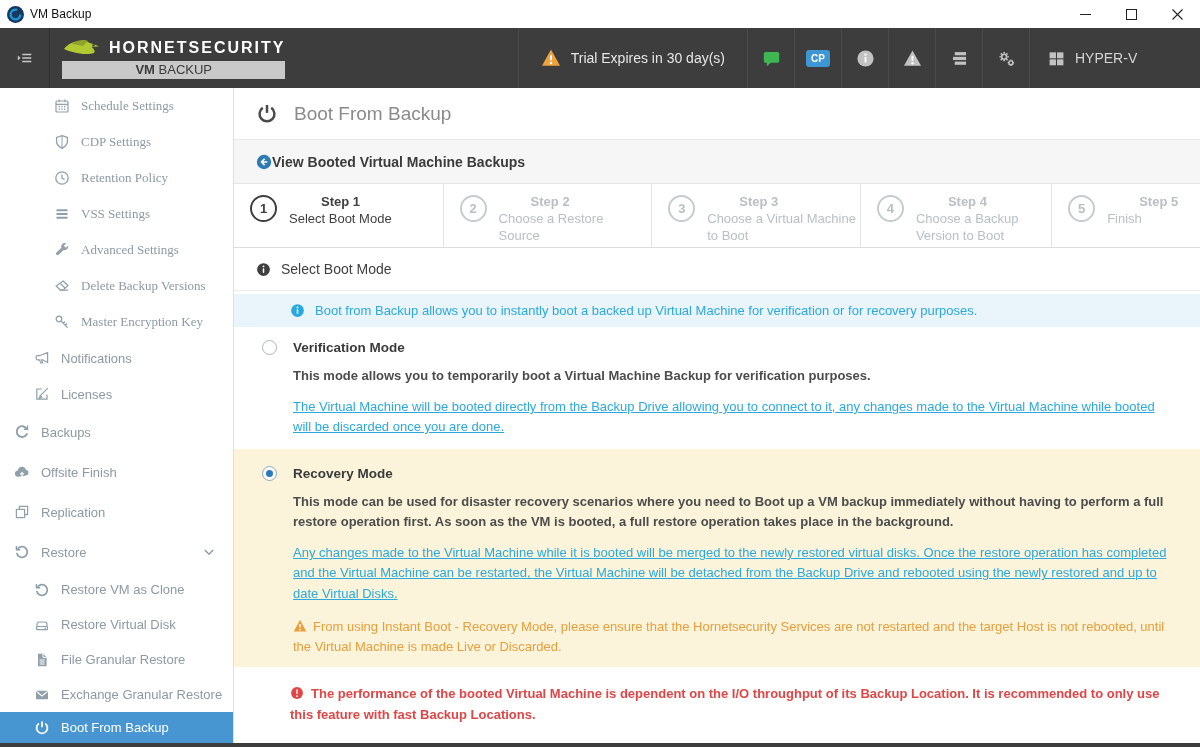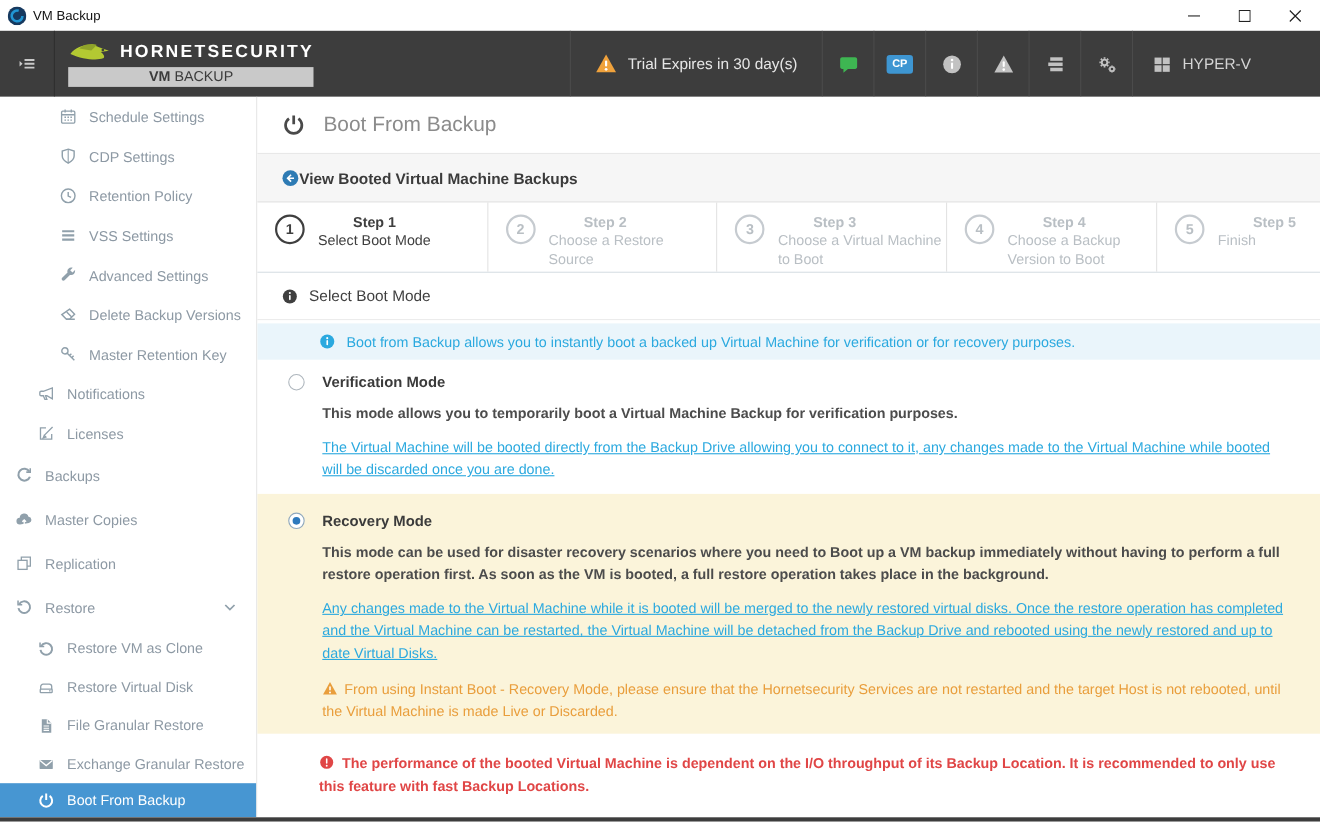--- a/index.html
+++ b/index.html
@@ -44,21 +44,21 @@
 
   
   .app-body { display:flex; height:655px; flex:0 0 auto; }
 
   
   .sidebar { width:234px; flex:0 0 auto; background:#fff; border-right:1px solid #e0e0e0; overflow:hidden; }
   .side-item { display:flex; align-items:center; gap:11px; color:#8d99a4; font-size:13px; cursor:default; }
   .side-item .icon { width:16px; height:16px; color:#90a0ab; }
   .side-item.lv1 { height:40px; padding-left:14px; }
   .side-item.lv2 { height:36px; padding-left:34px; }
-  .side-item.lv3 { height:36px; padding-left:54px; }
+  .side-item.lv3 { height:36px; padding-left:54px;font-family:Liberation Serif, serif; }
   .side-item.rsub { height:35px; padding-left:34px; }
   .side-item.selected { background:#4796d2; color:#fff; height:31px; }
   .side-item.selected .icon { color:#fff; }
   .side-chevron { margin-left:auto; margin-right:16px; width:13px; height:13px; color:#9aa5ae; }
 
   
   .main { flex:1; display:flex; flex-direction:column; background:#fff; min-width:0; }
   .page-head { height:52px; display:flex; align-items:center; padding-left:22px; gap:16px; border-bottom:1px solid #e8e8e8; flex:0 0 auto; }
   .page-head .icon { width:22px; height:22px; color:#4a4a4a; }
   .page-title { font-size:19px; color:#8b8b8b; }
@@ -304,21 +304,21 @@
         </div>
         <div class="side-item lv3">
           <span class="icon">
             <svg viewBox="0 0 16 16">
               <g fill="none" stroke="currentColor" stroke-width="1.3">
                 <circle cx="5" cy="5" r="2.8"></circle>
                 <path d="M7.1 7.1 13.6 13.6M11.2 11.2 12.9 9.5M9.2 9.2 10.9 7.5"></path>
               </g>
             </svg>
           </span>
-          <span>Master Retention Key</span>
+          <span>Master Encryption Key</span>
         </div>
         <div class="side-item lv2">
           <span class="icon">
             <svg viewBox="0 0 16 16">
               <path d="M13.6 2.6v10L8.6 9.8H7.4l1.2 3.2H6.8L5.4 9.8H3.4c-.7 0-1.2-.5-1.2-1.2V6.9c0-.7.5-1.2 1.2-1.2h2Z" fill="none" stroke="currentColor" stroke-width="1.2"></path>
             </svg>
           </span>
           <span>Notifications</span>
         </div>
         <div class="side-item lv2">
@@ -345,21 +345,21 @@
         </div>
         <div class="side-item lv1">
           <span class="icon">
             <svg viewBox="0 0 16 16">
               <path d="M4.2 12.8a3.1 3.1 0 0 1-.3-6.2 4.1 4.1 0 0 1 8-.9 2.9 2.9 0 0 1 .4 5.7z" fill="currentColor"></path>
               <g stroke="#fff" stroke-width="1.2" fill="none">
                 <path d="M8 13.6V8.8M6.3 10.4 8 8.7l1.7 1.7"></path>
               </g>
             </svg>
           </span>
-          <span>Master Copies</span>
+          <span>Offsite Finish</span>
         </div>
         <div class="side-item lv1">
           <span class="icon">
             <svg viewBox="0 0 16 16">
               <g fill="none" stroke="currentColor" stroke-width="1.2">
                 <rect x="2.4" y="5.4" width="8.2" height="8.2"></rect>
                 <path d="M5.4 5.4V2.4h8.2v8.2h-3"></path>
               </g>
             </svg>
           </span>

